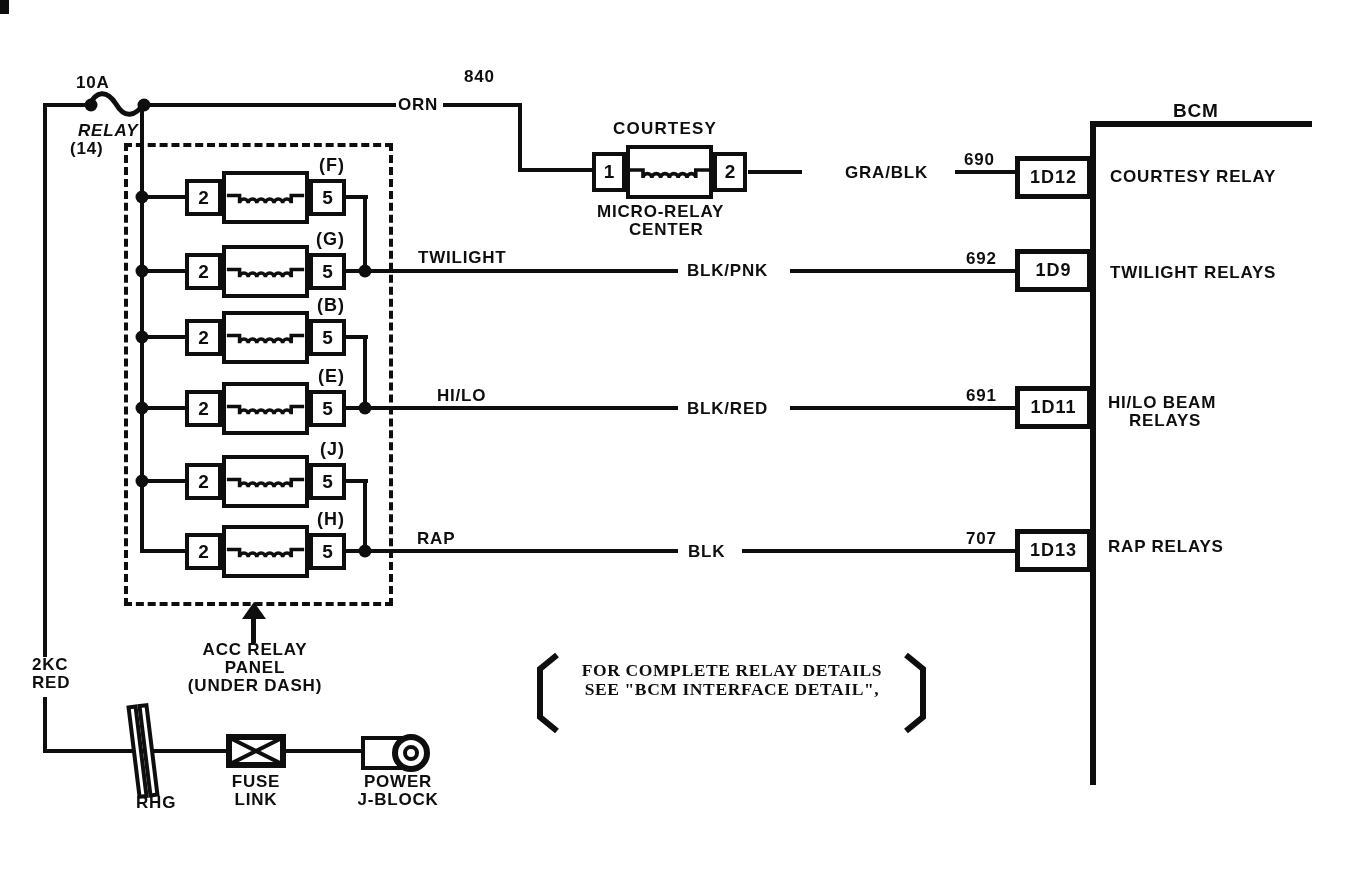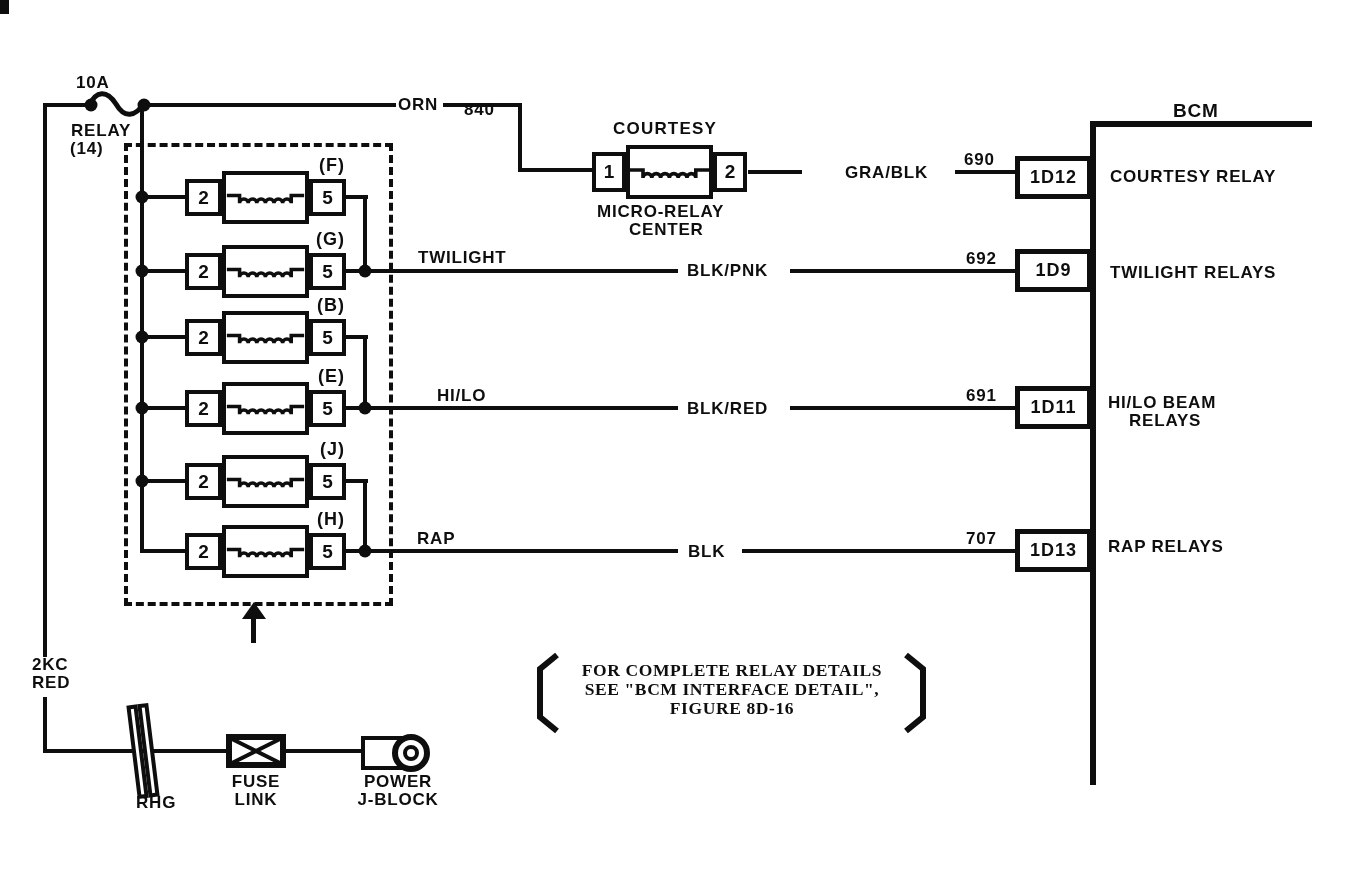--- a/index.html
+++ b/index.html
@@ -95,25 +95,25 @@
   <div class="dot" style="left:142px;top:408px;"></div>
   <div class="dot" style="left:142px;top:481px;"></div>
   <div class="dot" style="left:365px;top:271px;"></div>
   <div class="dot" style="left:365px;top:408px;"></div>
   <div class="dot" style="left:365px;top:551px;"></div>
 
   <svg style="left:86px;top:89px;" width="62" height="34" viewBox="0 0 62 34">
     <path d="M3 17 C10 1 21 1 30 15 C38 29 49 29 59 13" fill="none" stroke="#0e0e0e" stroke-width="5" stroke-linecap="round"></path>
   </svg>
   <div class="lbl" style="left:76px;top:74px;">10A</div>
-  <div class="lbl" style="left:71px;top:122px;">RELAY</div>
+  <div class="lbl" style="left:78px;top:122px;font-style:italic;">RELAY</div>
   <div class="lbl" style="left:70px;top:140px;">(14)</div>
 
   <div class="lbl" style="left:398px;top:96px;">ORN</div>
-  <div class="lbl" style="left:464px;top:101px;">840</div>
+  <div class="lbl" style="left:464px;top:68px;">840</div>
 
   <div class="lbl" style="left:32px;top:656px;">
     <div>2KC</div>
     <div>RED</div>
   </div>
 
   <div class="lbl" style="left:613px;top:120px;letter-spacing:1.2px;">COURTESY</div>
   <div class="relay micro" style="left:592px;top:145px;">
     <div class="tbox">1</div>
     <div class="coilbox">
@@ -189,20 +189,25 @@
     <div class="coilbox">
       <svg width="79" height="45" viewBox="0 0 79 46" style="position:static;">
           <path d="M0 21 H13 V29 a4.4 4.4 0 0 1 8.8 0 a4.4 4.4 0 0 1 8.8 0 a4.4 4.4 0 0 1 8.8 0 a4.4 4.4 0 0 1 8.8 0 a4.4 4.4 0 0 1 8.8 0 a4.4 4.4 0 0 1 8.8 0 V21 H79" fill="none" stroke="#0e0e0e" stroke-width="3.6"></path>
         </svg>
     </div>
     <div class="tbox">5</div>
   </div>
 
   <div class="arrow-shaft" style="left:251px;top:616px;height:27px;"></div>
   <div class="arrow-head" style="left:242px;top:602px;"></div>
+  <div class="lbl center" style="left:160px;top:641px;width:190px;">
+    <div>ACC RELAY</div>
+    <div>PANEL</div>
+    <div>(UNDER DASH)</div>
+  </div>
 
   <div class="lbl" style="left:845px;top:164px;">GRA/BLK</div>
   <div class="lbl" style="left:964px;top:151px;">690</div>
 
   <div class="lbl" style="left:418px;top:249px;">TWILIGHT</div>
   <div class="lbl" style="left:687px;top:262px;">BLK/PNK</div>
   <div class="lbl" style="left:966px;top:250px;text-align:center;">692</div>
 
   <div class="lbl" style="left:437px;top:387px;text-align:center;">HI/LO</div>
   <div class="lbl" style="left:687px;top:400px;">BLK/RED</div>
@@ -226,21 +231,20 @@
 
   <svg style="left:533px;top:652px;" width="28" height="82" viewBox="0 0 28 82">
     <polyline points="24,3 7,17 7,65 24,79" fill="none" stroke="#0e0e0e" stroke-width="6"></polyline>
   </svg>
   <svg style="left:902px;top:652px;" width="28" height="82" viewBox="0 0 28 82">
     <polyline points="4,3 21,17 21,65 4,79" fill="none" stroke="#0e0e0e" stroke-width="6"></polyline>
   </svg>
   <div class="notetext" style="left:548px;top:661px;width:368px;">
     <div>FOR COMPLETE RELAY DETAILS</div>
     <div>SEE "BCM INTERFACE DETAIL",</div>
-    <div>FIGURE 8D-16</div>
   </div>
 
   <svg style="left:125px;top:703px;" width="36" height="96" viewBox="0 0 36 96">
     <g transform="rotate(-7 18 48)">
       <rect x="9" y="3" width="7" height="90" fill="#fff" stroke="#0e0e0e" stroke-width="4"></rect>
       <rect x="20" y="3" width="7" height="90" fill="#fff" stroke="#0e0e0e" stroke-width="4"></rect>
     </g>
   </svg>
   <div class="lbl" style="left:136px;top:794px;text-align:right;">RHG</div>
 

